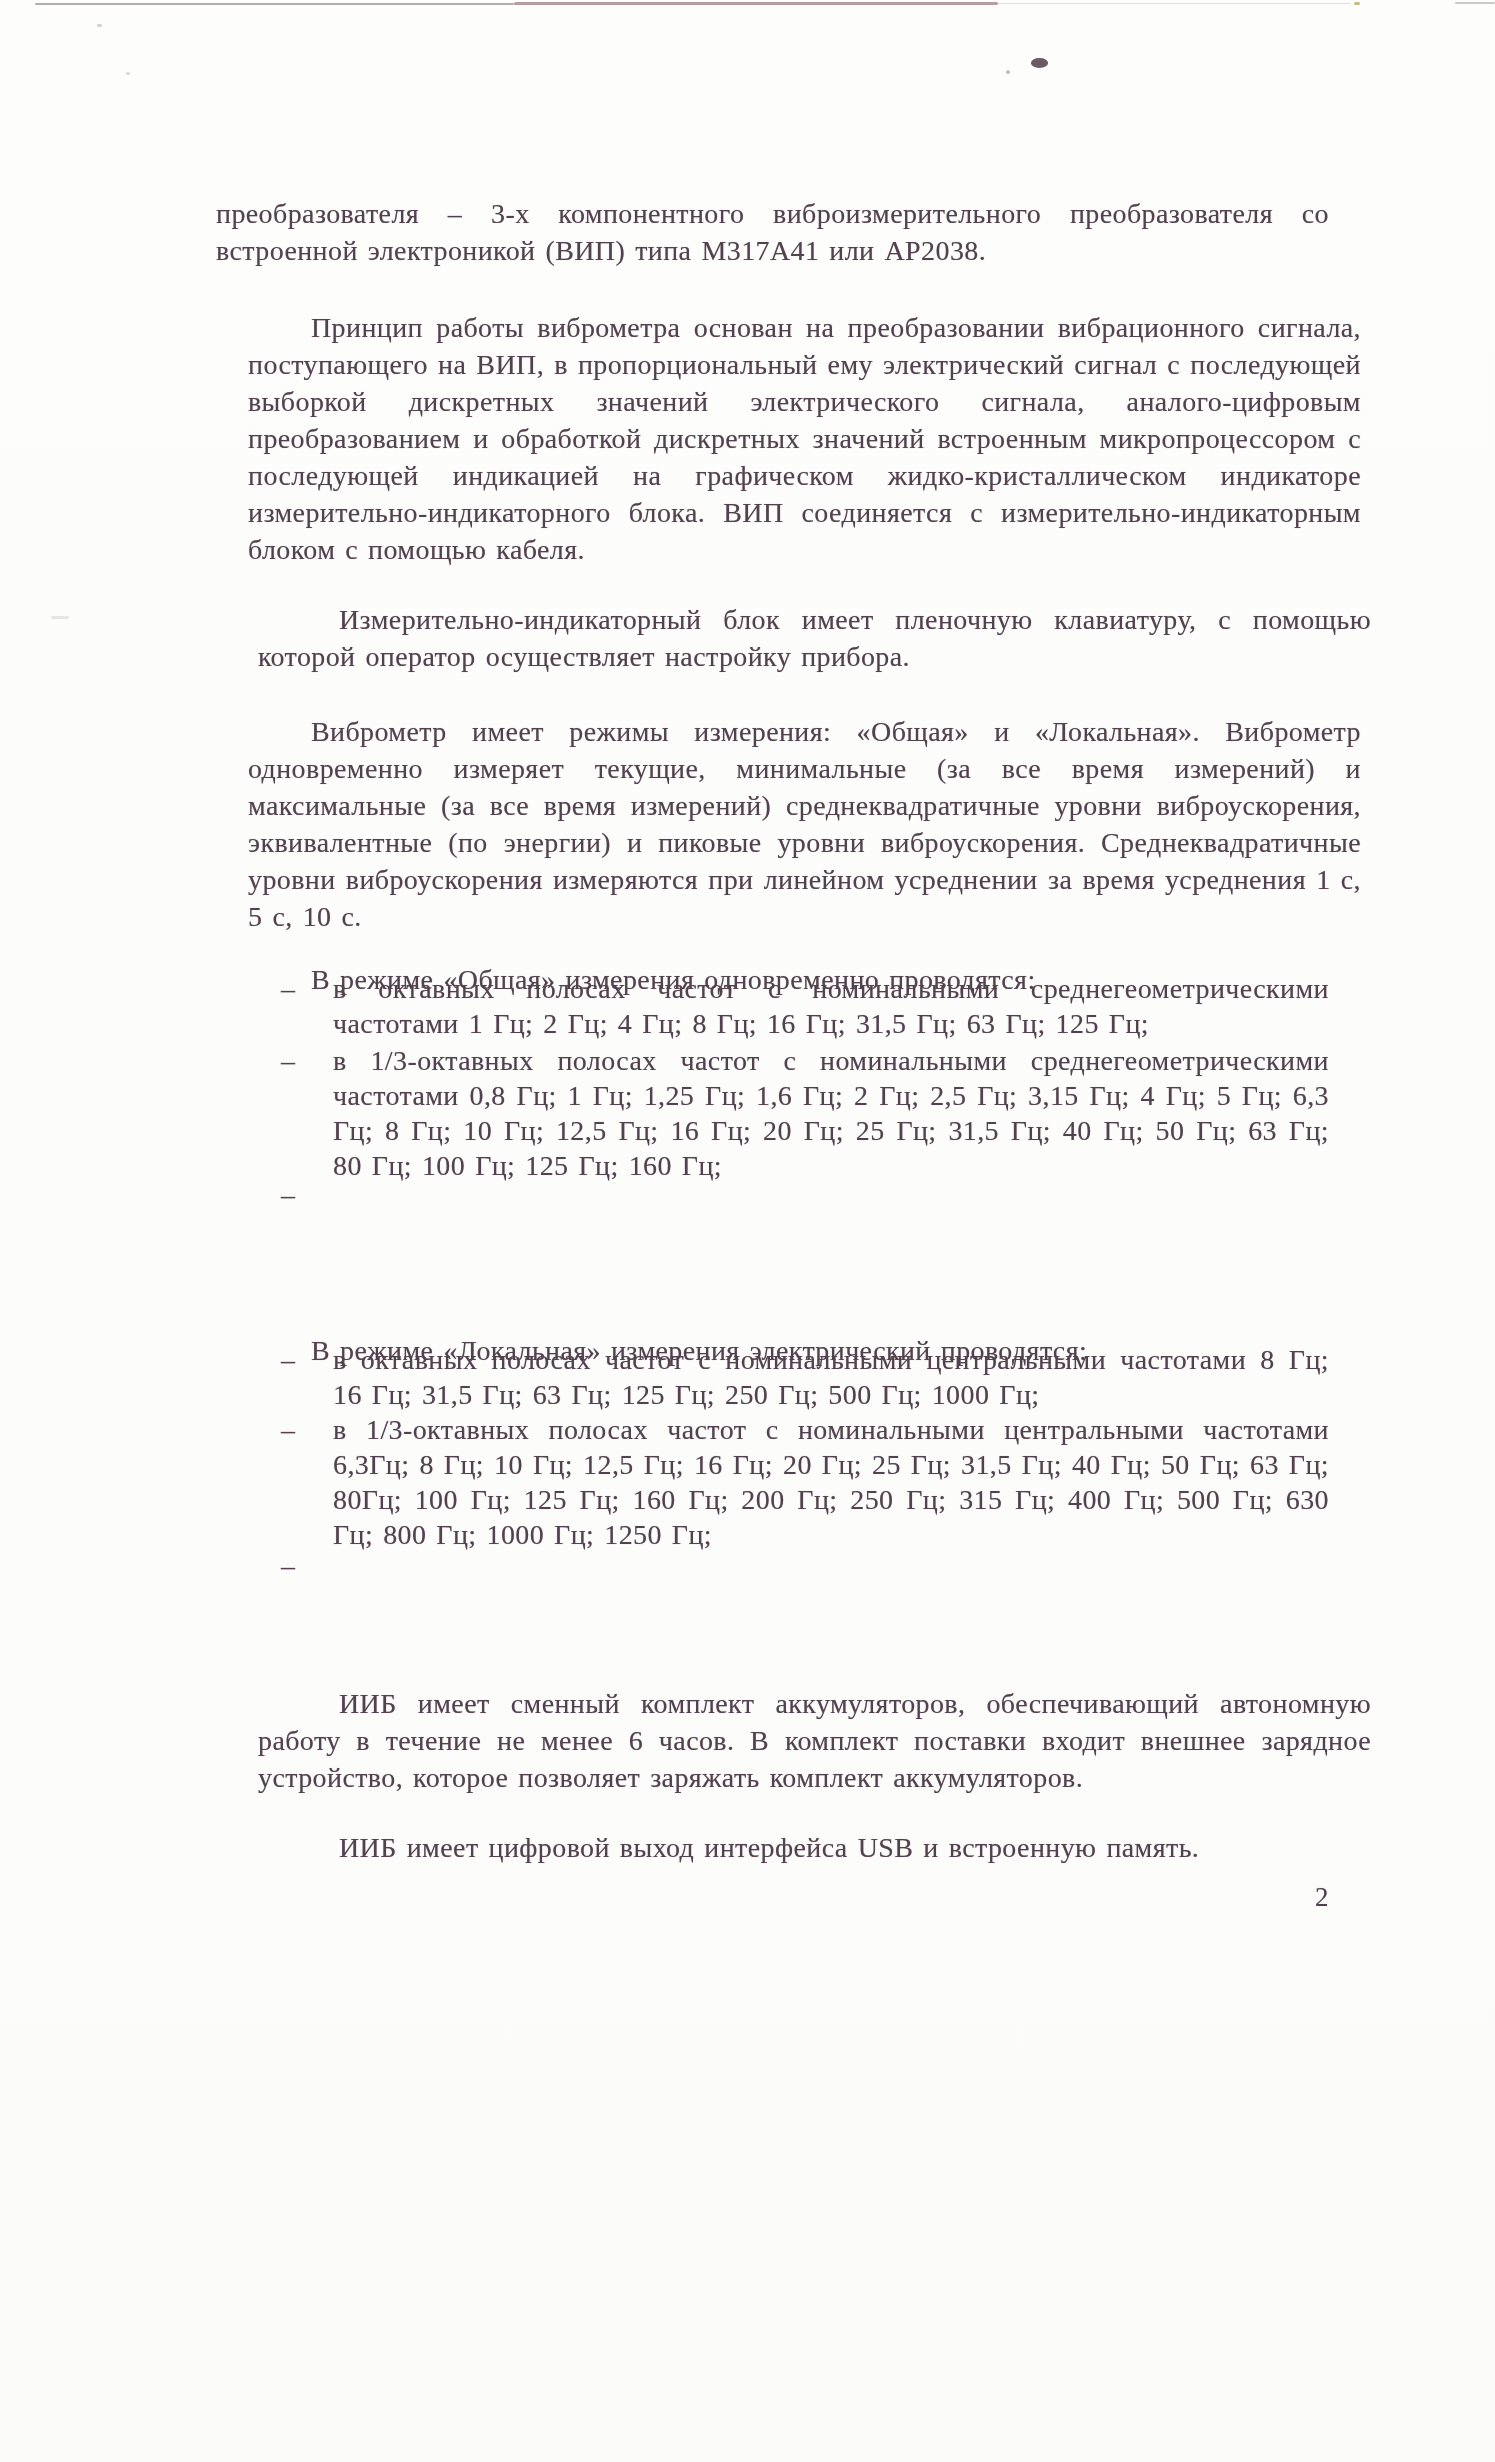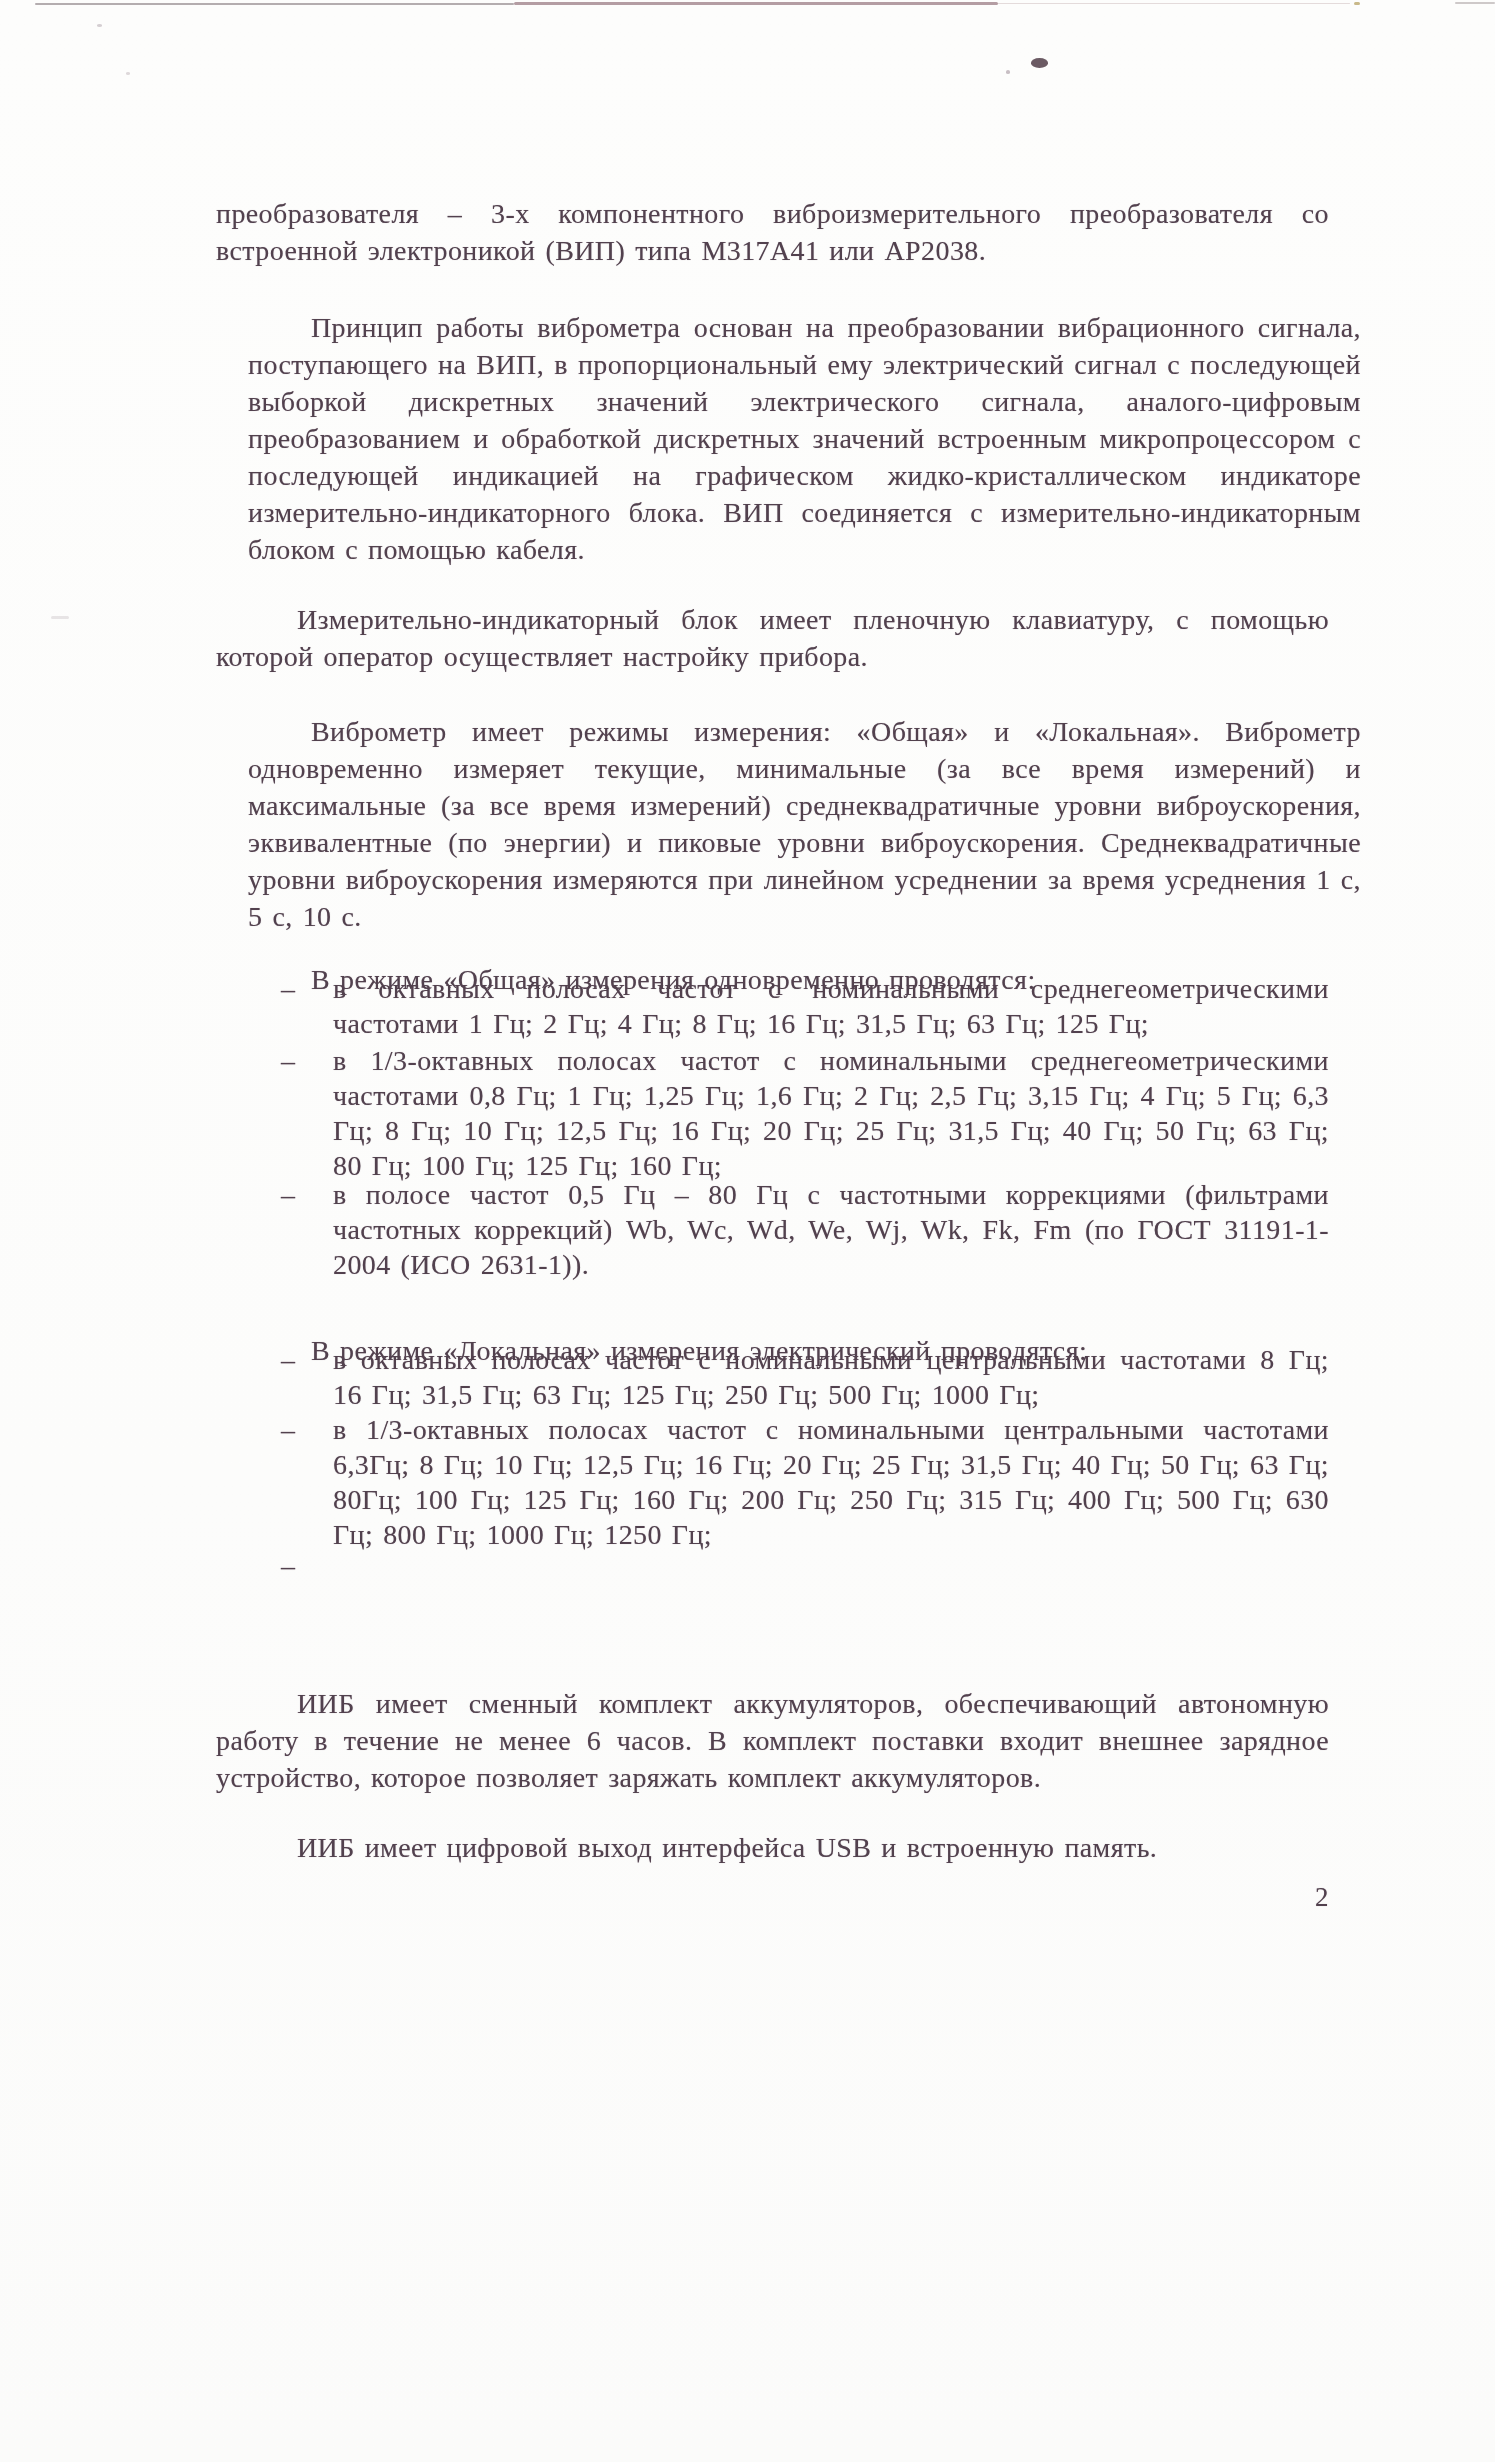--- a/index.html
+++ b/index.html
@@ -38,21 +38,21 @@
   }
   .blk {
     position: absolute;
     left: 0; width: 100%;
     line-height: 37px;
     text-align: justify;
     letter-spacing: 0.4px;
     word-spacing: 2.6px;
   }
   .indent    { text-indent: 63px; margin-left: 32px; }
-  .indent-lg { text-indent: 81px; }
+  .indent-lg { text-indent: 81px; margin-left: 42px; }
 
   .pos-p1     { top: 167px; }
   .pos-p2     { top: 281px; }
   .pos-p3     { top: 573px; }
   .pos-p4     { top: 685px; }
   .pos-int1   { top: 934px; line-height: 35px; }
   .pos-li1a   { top: 971px; }
   .pos-li1b   { top: 1043px; }
   .pos-li1c   { top: 1177px; }
   .pos-int2   { top: 1305px; line-height: 35px; }
@@ -107,21 +107,20 @@
     <div class="li pos-li1a">
       <span class="dash">–</span>
       <span>в октавных полосах частот с номинальными среднегеометрическими частотами 1 Гц; 2 Гц; 4 Гц; 8 Гц; 16 Гц; 31,5 Гц; 63 Гц; 125 Гц;</span>
     </div>
     <div class="li pos-li1b">
       <span class="dash">–</span>
       <span>в 1/3-октавных полосах частот с номинальными среднегеометрическими частотами 0,8 Гц; 1 Гц; 1,25 Гц; 1,6 Гц; 2 Гц; 2,5 Гц; 3,15 Гц; 4 Гц; 5 Гц; 6,3 Гц; 8 Гц; 10 Гц; 12,5 Гц; 16 Гц; 20 Гц; 25 Гц; 31,5 Гц; 40 Гц; 50 Гц; 63 Гц; 80 Гц; 100 Гц; 125 Гц; 160 Гц;</span>
     </div>
     <div class="li pos-li1c">
       <span class="dash">–</span>
-      <span>в полосе частот 0,5 Гц – 80 Гц с частотными коррекциями (фильтрами частотных коррекций) Wb, Wc, Wd, We, Wj, Wk, Fk, Fm (по ГОСТ 31191-1-2004 (ИСО 2631-1)).</span>
     </div>
 
     <p class="blk pos-int2 indent">В режиме «Локальная» измерения электрический проводятся:</p>
 
     <div class="li pos-li2a">
       <span class="dash">–</span>
       <span>в октавных полосах частот с номинальными центральными частотами 8 Гц; 16 Гц; 31,5 Гц; 63 Гц; 125 Гц; 250 Гц; 500 Гц; 1000 Гц;</span>
     </div>
     <div class="li pos-li2b">
       <span class="dash">–</span>

